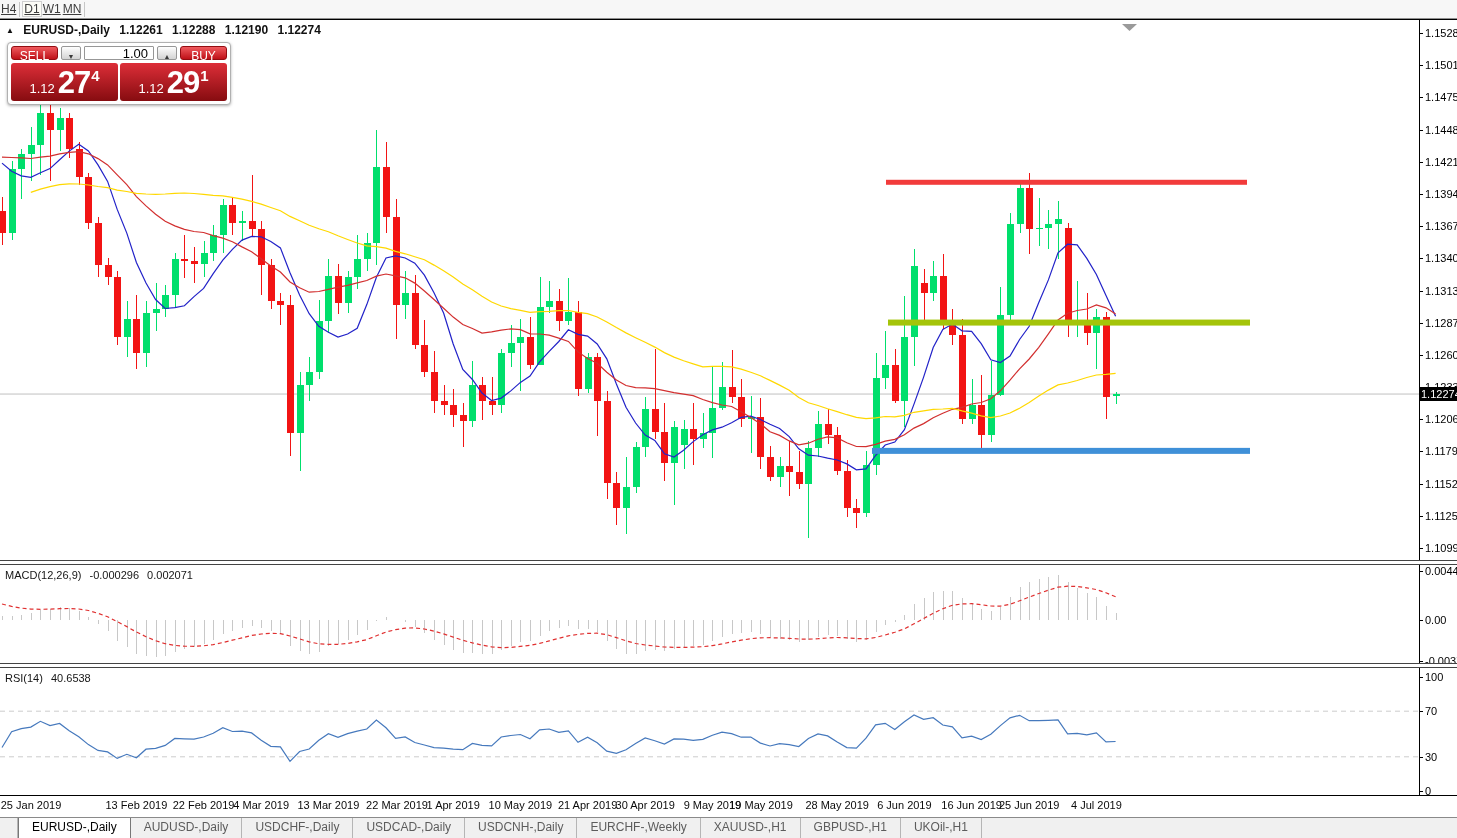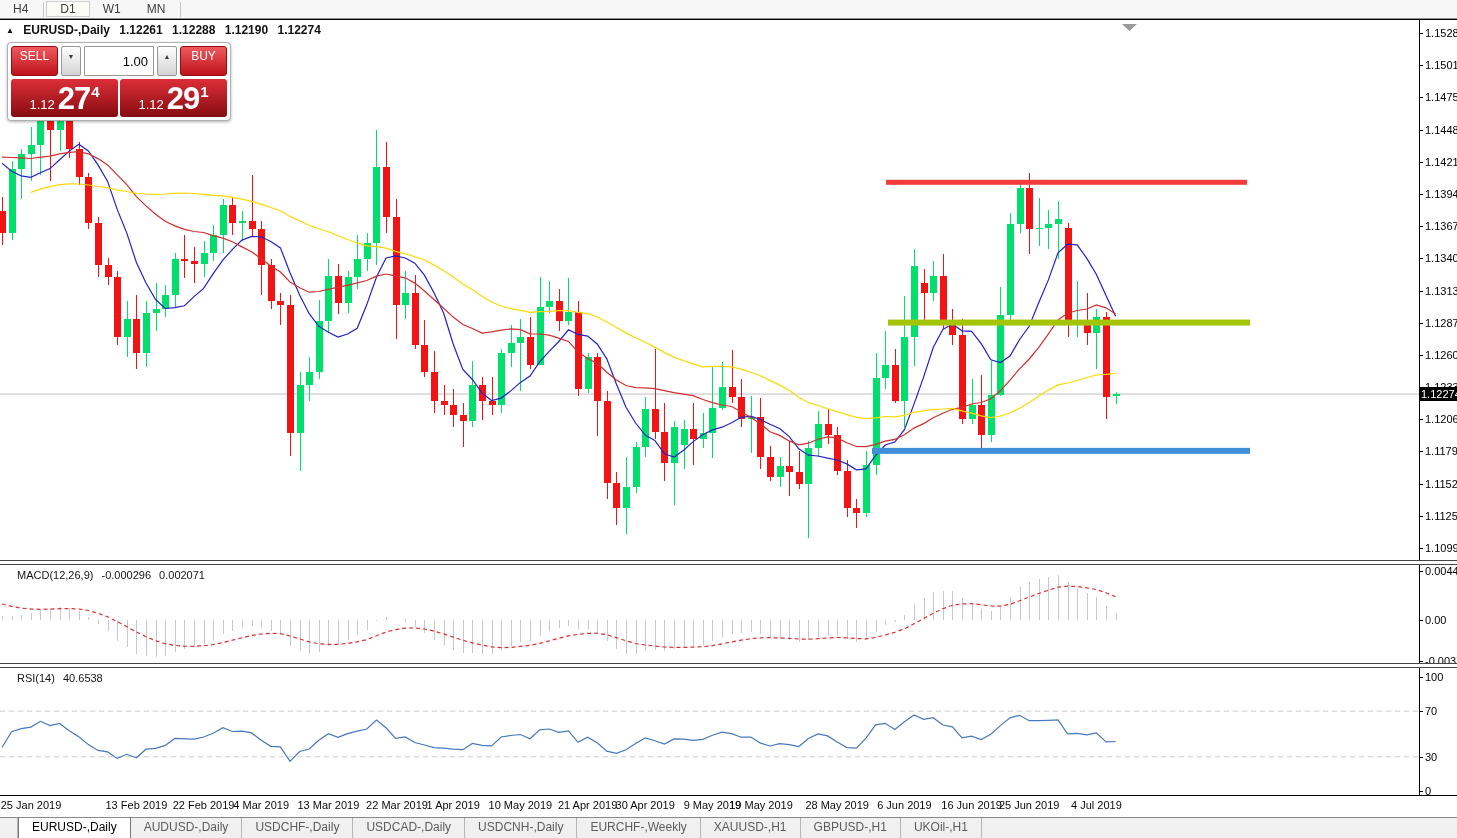--- a/index.html
+++ b/index.html
@@ -1,33 +1,33 @@
 <!DOCTYPE html>
 <html><head>
 <meta charset="utf-8">
 <style>
   html,body{margin:0;padding:0;background:#fff;}
   body{width:1457px;height:838px;position:relative;overflow:hidden;
        font-family:"Liberation Sans",sans-serif;-webkit-font-smoothing:antialiased;}
   
   .toolbar{position:absolute;top:0;left:0;width:1457px;height:18px;background:#f7f7f7;
            display:flex;align-items:center;font-size:12px;color:#3d3d3d;}
-  .tf-btn{padding:0 13px;line-height:16px;cursor:default;}
+  .tf-btn{padding:0 1px;line-height:16px;cursor:default;text-decoration:underline;}
   .tf-btn.active{background:#fcfcf6;border:1px solid #cfcfcf;line-height:14px;}
   .tf-sep{width:1px;height:15px;background:#c6c6c6;margin:0 2px;}
   .edge1{position:absolute;top:18px;left:0;width:1457px;height:1px;background:#8f8f8f;}
   .edge2{position:absolute;top:19px;left:0;width:1457px;height:1px;background:#000;}
   
   .chart-header{position:absolute;top:23px;left:6px;font-size:12px;font-weight:700;color:#111;z-index:5;}
   .chart-header span{margin-right:6px;}
   .collapse-tri{font-size:8px;margin-right:3px;position:relative;top:-1px;}
   
   .trade-panel{position:absolute;top:42px;left:7px;width:216px;z-index:6;background:#fff;
                border:1px solid #b0b0b0;border-radius:4px;padding:3px;box-shadow:0 1px 3px rgba(0,0,0,.3);}
-  .tp-row1{display:flex;gap:3px;height:30px;}
+  .tp-row1{display:flex;gap:3px;height:14px;}
   .btn-red{background:linear-gradient(#ef5a5e,#bf1118);color:#fff;font-size:12px;border:1px solid #930c11;
            border-radius:3px;text-align:center;line-height:19px;width:45px;cursor:pointer;}
   .spin-btn{width:18px;background:linear-gradient(#fefefe,#d4d4d4);border:1px solid #979797;border-radius:2px;
             color:#3a3a3a;font-size:7px;text-align:center;line-height:19px;cursor:pointer;}
   .vol-input{flex:1;min-width:0;border:1px solid #979797;border-radius:1px;font-size:13px;text-align:right;
              padding:0 5px 0 0;background:#fff;color:#000;font-family:"Liberation Sans",sans-serif;}
   .tp-row2{display:flex;gap:2px;margin-top:3px;height:38px;}
   .quote{flex:1;background:linear-gradient(#dd2e38,#860c10);color:#fff;border-radius:3px;
          display:flex;align-items:baseline;justify-content:center;padding-top:3px;cursor:pointer;}
   .q-small{font-size:13px;font-weight:400;}
@@ -36,21 +36,21 @@
   
   svg{position:absolute;left:0;}
   .axis-vline{position:absolute;left:1419px;top:20px;width:1px;height:775px;background:#000;}
   .tick{position:absolute;left:1425px;font-size:11px;color:#000;transform:translateY(-50%);white-space:nowrap;}
   .tickmark{position:absolute;left:1420px;width:3px;height:1px;background:#000;}
   .price-badge{position:absolute;left:1419px;width:38px;height:14px;background:#000;color:#fff;
                font-size:11px;line-height:14px;padding-left:2px;z-index:4;}
   .splitter{position:absolute;left:0;width:1457px;height:3px;background:#fff;
             border-top:1px solid #444;border-bottom:1px solid #444;z-index:3;}
   .hline-bottom{position:absolute;left:0;top:795px;width:1457px;height:1px;background:#000;}
-  .panel-label{position:absolute;left:5px;font-size:11px;color:#151515;z-index:4;margin-left:12px;}
+  .panel-label{position:absolute;left:5px;font-size:11px;color:#151515;z-index:4;}
   .panel-label span{margin-right:5px;}
   
   .date-axis{position:absolute;left:0;top:796px;width:1457px;height:21px;background:#fff;}
   .date-label{position:absolute;top:3px;width:74px;text-align:center;font-size:11px;color:#0a0a0a;white-space:nowrap;}
   
   .tabbar{position:absolute;left:0;top:817px;width:1457px;height:21px;background:#f0f0f0;
           border-top:1px solid #8a8a8a;display:flex;font-size:12px;align-items:stretch;}
   .tab-spacer{width:17px;border-right:1px solid #b5b5b5;}
   .tab{padding:0 13px;line-height:19px;color:#5c5c5c;border-right:1px solid #b5b5b5;cursor:pointer;white-space:nowrap;}
   .tab.active{background:#fff;color:#000;border-left:1px solid #777;border-right:1px solid #777;}

